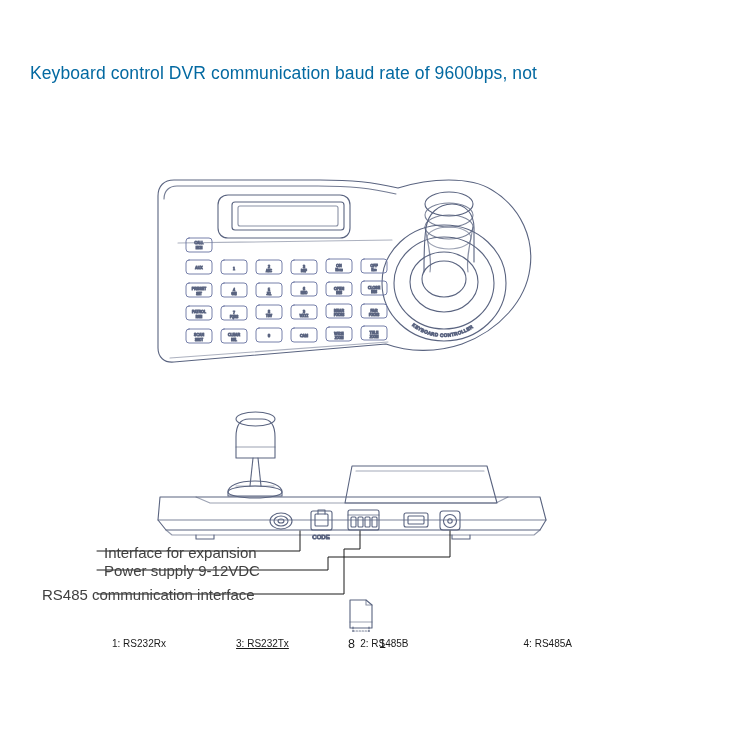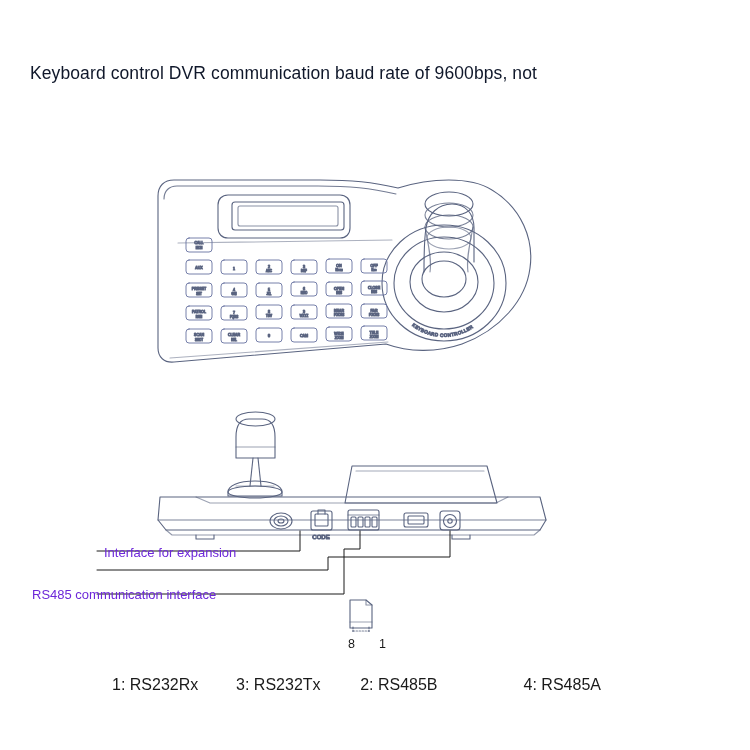--- a/index.html
+++ b/index.html
@@ -21,21 +21,21 @@
   }
 
   
   .headline {
     position: absolute;
     left: 30px;
     top: 58px;
     width: 700px;
     font-size: 17.5px;
     line-height: 30px;
-    color: #0f172a;
+    color: #0369a1;
     letter-spacing: 0.1px;
   }
   .headline .ln {
     display: block;
     white-space: nowrap;
   }
 
   
   .stage {
     position: absolute;
@@ -43,47 +43,47 @@
     top: 0;
     width: 750px;
     height: 750px;
     pointer-events: none;
   }
   .stage svg { display: block; }
 
   
   .callout {
     position: absolute;
-    font-size: 13px;
-    color: #6d28d9;
+    font-size: 15px;
+    color: #404040;
     white-space: nowrap;
     line-height: 18px;
   }
   #callout-expansion { left: 104px; top: 544px; }
   #callout-power     { left: 104px; top: 562px; }
-  #callout-rs485     { left: 32px;  top: 586px; text-align: center; }
+  #callout-rs485     { left: 42px;  top: 586px; text-align: center; }
 
   
   .pin-legend {
     position: absolute;
     left: 112px;
-    top: 676px;
+    top: 638px;
     width: 530px;
-    font-size: 16px;
+    font-size: 10px;
     color: #1a1a1a;
   }
   .pin-row {
     display: flex;
     margin-bottom: 14px;
   }
   .pin-cell {
     white-space: nowrap;
   }
   .pin-cell:nth-child(1) { width: 132px; }
-  .pin-cell:nth-child(2) { width: 132px; }
+  .pin-cell:nth-child(2) { width: 132px; text-decoration: underline; }
   .pin-cell:nth-child(3) { width: 126px; }
   .pin-cell:nth-child(4) { width: 126px; margin-left: 45px; }
 
   
   .pin-num {
     position: absolute;
     font-size: 12.5px;
     color: #1a1a1a;
   }
   #pin-num-8 { left: 348px; top: 637px; }
@@ -321,20 +321,21 @@
           <path d="M353 627 L353 633" stroke-dasharray="1.5 1.5"></path>
           <path d="M369 627 L369 633" stroke-dasharray="1.5 1.5"></path>
           <path d="M353 631 L369 631" stroke-dasharray="1.5 1.5" opacity="0.8"></path>
         </g>
 
       </g>
     </svg>
   </div>
 
   <div class="callout" id="callout-expansion">Interface for expansion</div>
+  <div class="callout" id="callout-power">Power supply 9-12VDC</div>
   <div class="callout" id="callout-rs485">RS485 communication interface</div>
 
   <div class="pin-num" id="pin-num-8">8</div>
   <div class="pin-num" id="pin-num-1">1</div>
 
   <div class="pin-legend">
     <div class="pin-row">
       <div class="pin-cell">1: RS232Rx</div>
       <div class="pin-cell">3: RS232Tx</div>
       <div class="pin-cell">2: RS485B</div>

